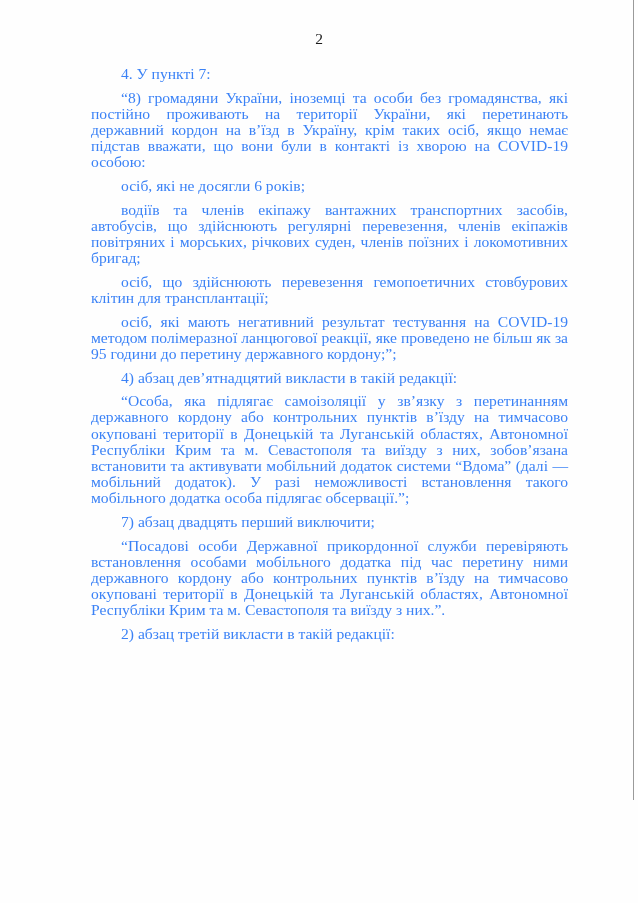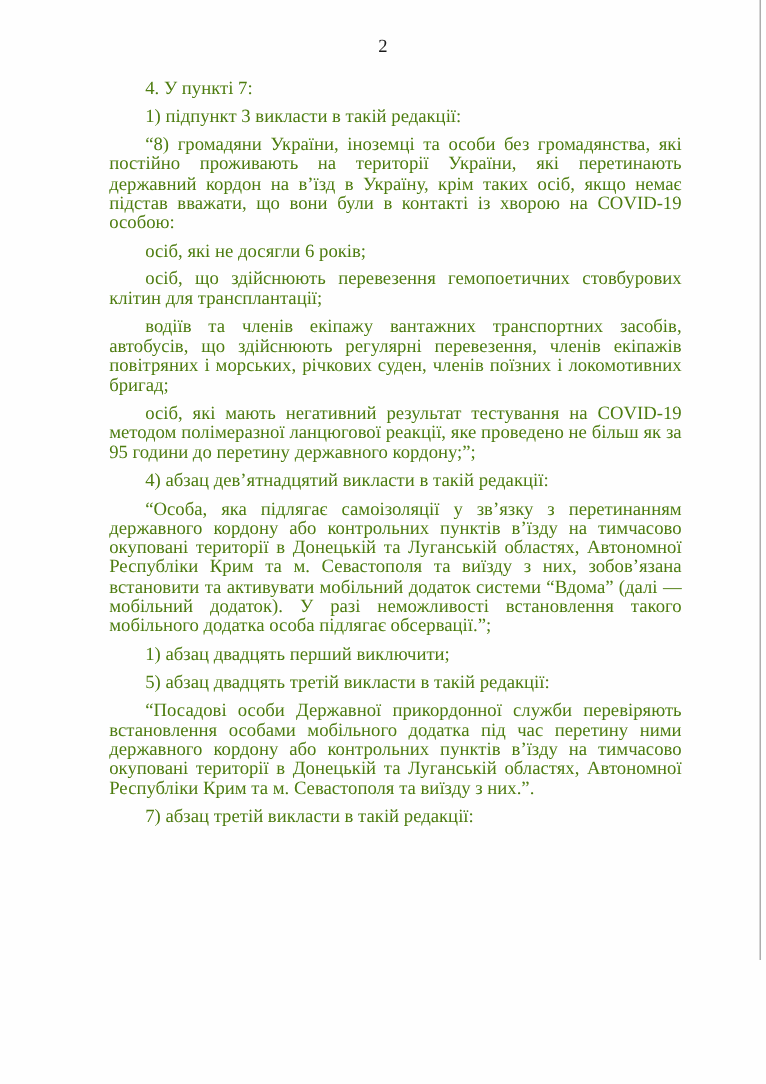--- a/index.html
+++ b/index.html
@@ -12,38 +12,36 @@
     position: absolute; left: 633px; top: 0; width: 1px; height: 800px;
     background: #9a9a9a;
   }
   .page-number {
     position: absolute; top: 30px; left: 0; width: 638px; text-align: center;
     font-family: "Liberation Serif", serif; font-size: 15.5px; color: #1a1a1a;
   }
   .content {
     position: absolute; left: 91px; top: 66px; width: 477px;
     font-family: "Liberation Serif", serif; font-size: 15.6px; line-height: 16.2px;
-    color: #4d7c0f;
+    color: #3b82f6;
   }
   .content p { margin: 0 0 7.4px 0; text-indent: 30px; text-align: justify; }
 </style>
 </head>
 <body>
 
 <div class="page">
   <div class="edge-line"></div>
   <div class="page-number">2</div>
   <div class="content">
     <p>4. У пункті 7:</p>
-    <p>1) підпункт 3 викласти в такій редакції:</p>
     <p>“8) громадяни України, іноземці та особи без громадянства, які постійно проживають на території України, які перетинають державний кордон на в’їзд в Україну, крім таких осіб, якщо немає підстав вважати, що вони були в контакті із хворою на COVID-19 особою:</p>
     <p>осіб, які не досягли 6 років;</p>
+    <p>водіїв та членів екіпажу вантажних транспортних засобів, автобусів, що здійснюють регулярні перевезення, членів екіпажів повітряних і морських, річкових суден, членів поїзних і локомотивних бригад;</p>
     <p>осіб, що здійснюють перевезення гемопоетичних стовбурових клітин для трансплантації;</p>
-    <p>водіїв та членів екіпажу вантажних транспортних засобів, автобусів, що здійснюють регулярні перевезення, членів екіпажів повітряних і морських, річкових суден, членів поїзних і локомотивних бригад;</p>
     <p>осіб, які мають негативний результат тестування на COVID-19 методом полімеразної ланцюгової реакції, яке проведено не більш як за 95 години до перетину державного кордону;”;</p>
     <p>4) абзац дев’ятнадцятий викласти в такій редакції:</p>
     <p>“Особа, яка підлягає самоізоляції у зв’язку з перетинанням державного кордону або контрольних пунктів в’їзду на тимчасово окуповані території в Донецькій та Луганській областях, Автономної Республіки Крим та м. Севастополя та виїзду з них, зобов’язана встановити та активувати мобільний додаток системи “Вдома” (далі — мобільний додаток). У разі неможливості встановлення такого мобільного додатка особа підлягає обсервації.”;</p>
-    <p>1) абзац двадцять перший виключити;</p>
-    <p>5) абзац двадцять третій викласти в такій редакції:</p>
+    <p>7) абзац двадцять перший виключити;</p>
     <p>“Посадові особи Державної прикордонної служби перевіряють встановлення особами мобільного додатка під час перетину ними державного кордону або контрольних пунктів в’їзду на тимчасово окуповані території в Донецькій та Луганській областях, Автономної Республіки Крим та м. Севастополя та виїзду з них.”.</p>
-    <p>7) абзац третій викласти в такій редакції:</p>
+    <p>2) абзац третій викласти в такій редакції:</p>
   </div>
 </div>
 
 </body></html>

